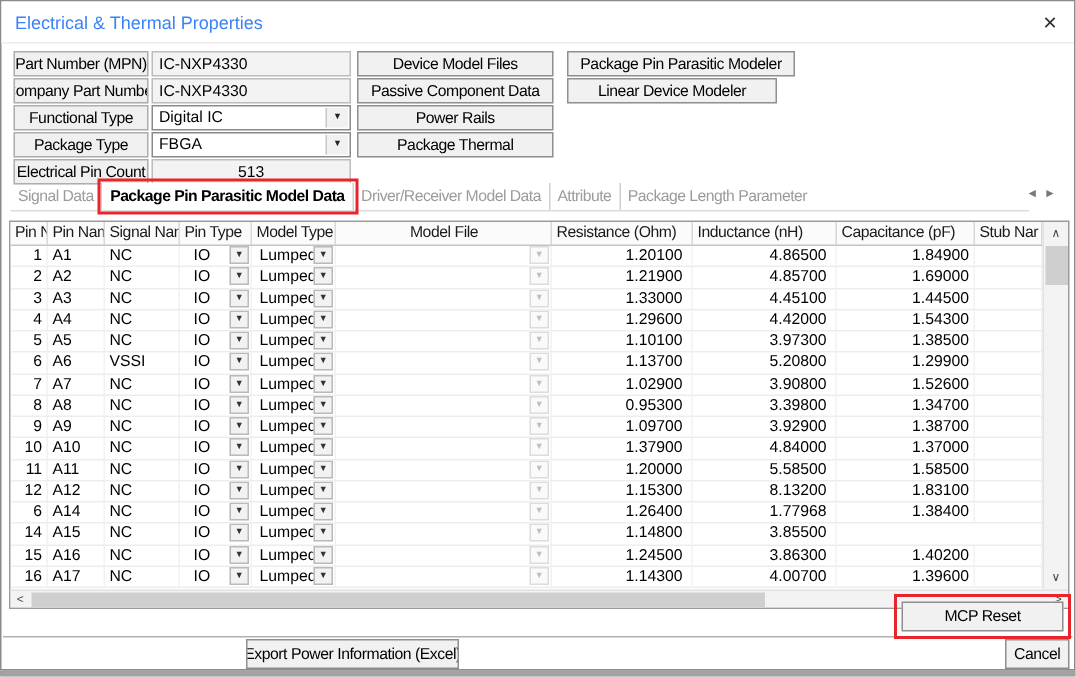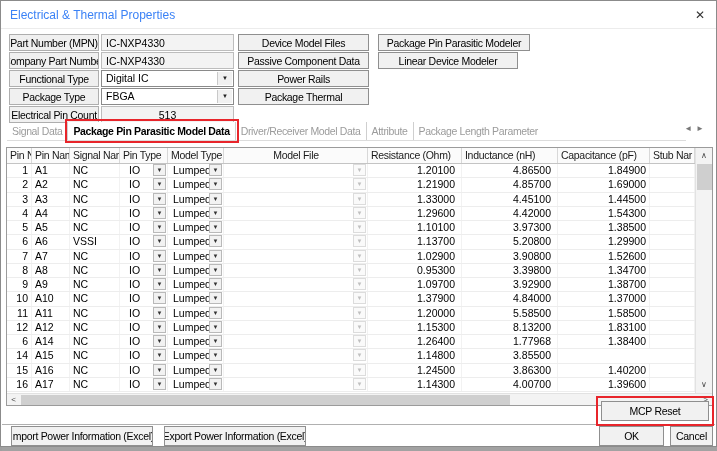--- a/index.html
+++ b/index.html
@@ -417,19 +417,17 @@
       <div class="arr left">&lt;</div>
       <div class="thumb"></div>
       <div class="arr right">&gt;</div>
     </div>
   </div>
 
   <div class="footer-divider"></div>
 
   <div class="btn mcp">MCP Reset</div>
 
-  <div class="btn foot-btn" style="left:10px;width:142px;">Import Power Information (Excel)</div>
   <div class="btn foot-btn" style="left:163px;width:142px;">Export Power Information (Excel)</div>
-  <div class="btn foot-btn" style="left:598px;width:65px;">OK</div>
   <div class="btn foot-btn" style="left:669px;width:43px;">Cancel</div>
 
 </div>
 <div class="shadow"></div>
 
 </body></html>

